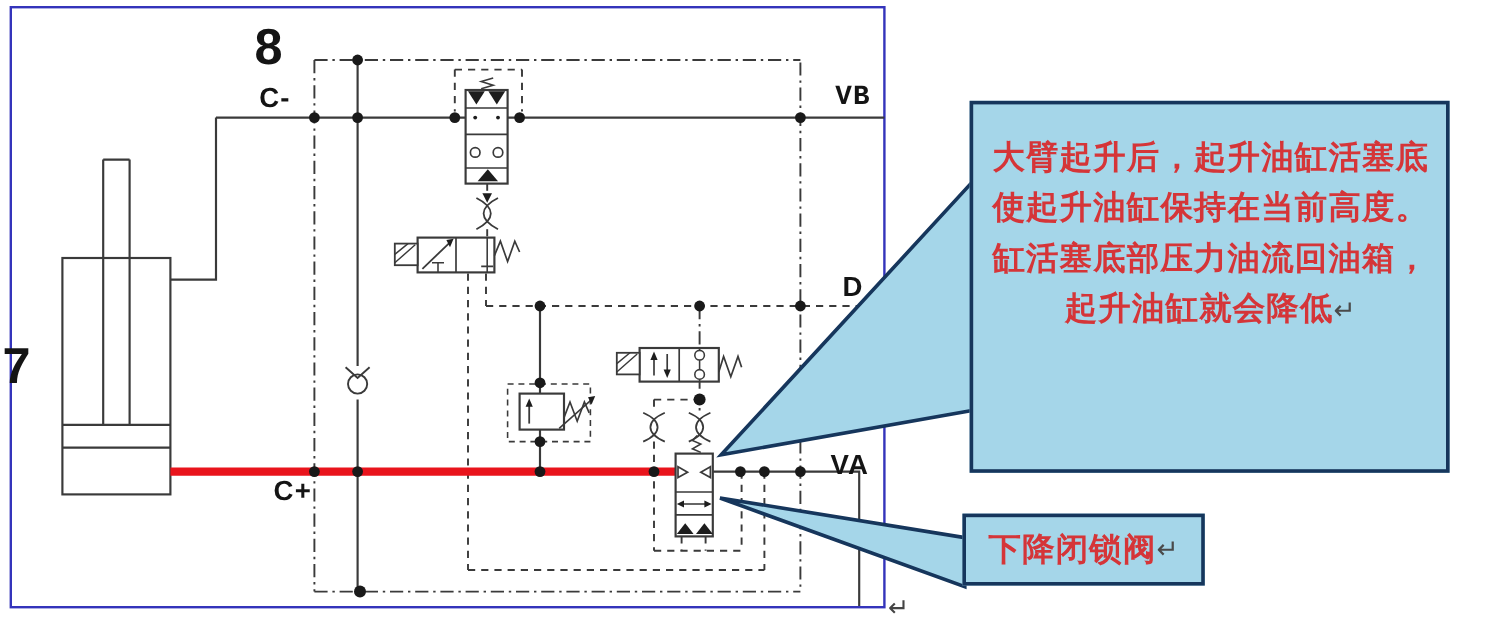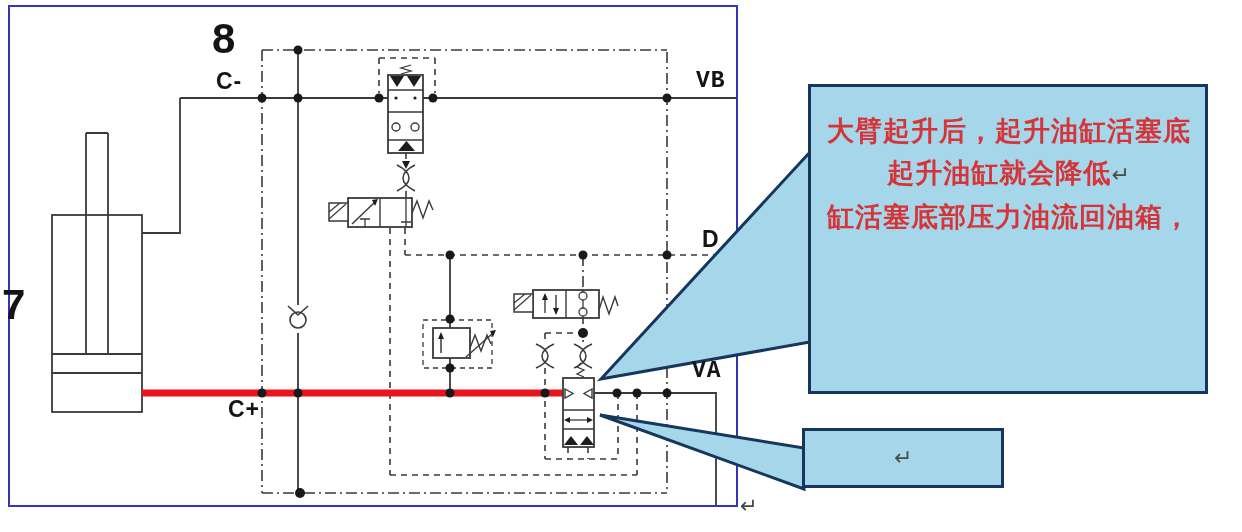--- a/index.html
+++ b/index.html
@@ -179,26 +179,28 @@
       <circle cx="300" cy="493" r="5"></circle>
     </g>
   </svg>
 
   <div class="diag-label num-label" style="left:212px;top:18px;">8</div>
   <div class="diag-label num-label" style="left:2px;top:284px;">7</div>
   <div class="diag-label port-label" style="left:216px;top:70px;">C-</div>
   <div class="diag-label port-label" style="left:228px;top:398px;">C+</div>
   <div class="diag-label port-label" style="left:696px;top:70px;font-family:Liberation Mono, monospace;">VB</div>
   <div class="diag-label port-label" style="left:702px;top:228px;">D</div>
-  <div class="diag-label port-label" style="left:692px;top:360px;font-family:Liberation Mono, monospace;">VA</div>
+  <div class="diag-label port-label" style="left:692px;top:376px;">VA</div>
 
   <div id="main-callout" class="callout">
     <div class="tline">大臂起升后，起升油缸活塞底</div>
+    <div class="tline">使起升油缸保持在当前高度。</div>
+    <div class="tline">缸活塞底部压力油流回油箱，</div>
     <div class="tline centered"><span>起升油缸就会降低</span><span class="return-mark">↵</span></div>
-    <div class="tline">缸活塞底部压力油流回油箱，</div>
   </div>
 
   <div id="valve-callout" class="callout">
+    <span class="vtext">下降闭锁阀</span>
       <span class="return-mark">↵</span>
   </div>
 
   <div id="page-return">↵</div>
 </div>
 
 </body></html>

